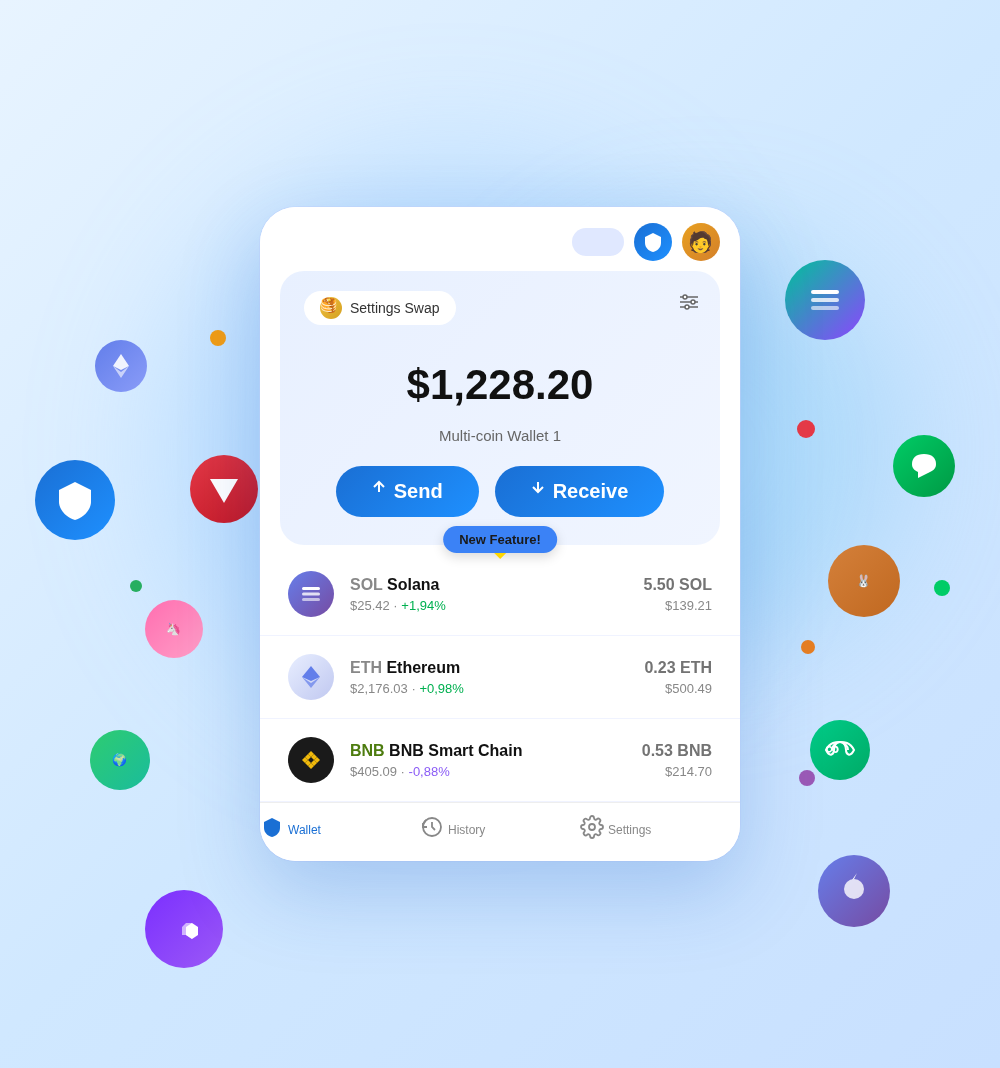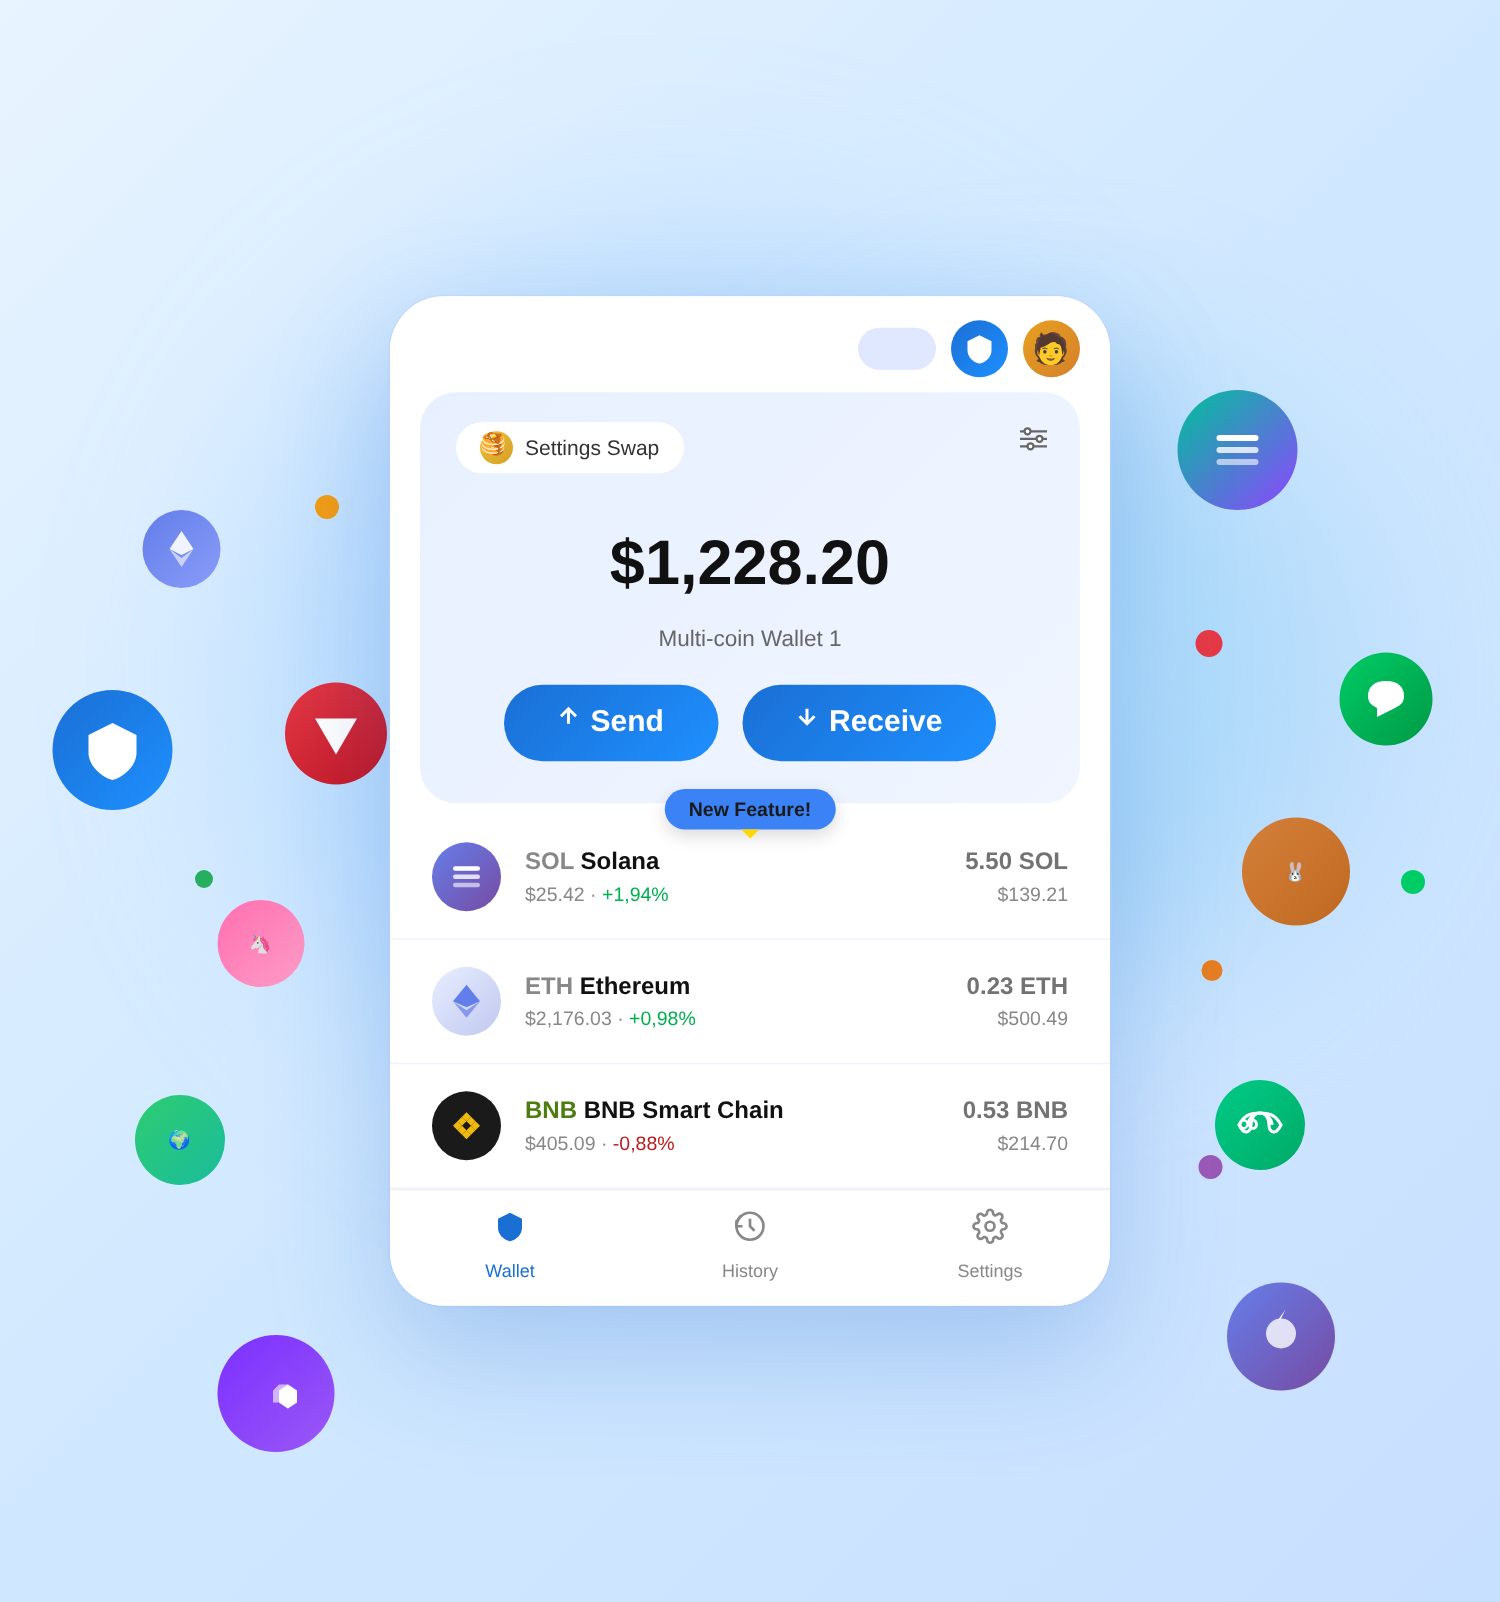--- a/index.html
+++ b/index.html
@@ -332,21 +332,21 @@
       font-size: 16px;
       font-weight: 600;
       color: #111;
       margin-bottom: 4px;
     }
     .token-price-row {
       font-size: 13px;
       color: #888;
     }
     .token-price-change-pos { color: #00b050; font-weight: 500; }
-    .token-price-change-neg { color: #b91c1c; font-weight: 500; }
+    .token-price-change-neg { color: #8b5cf6; font-weight: 500; }
     .token-balance {
       text-align: right;
     }
     .token-balance-amount {
       font-size: 16px;
       font-weight: 700;
       color: #737373;
       margin-bottom: 4px;
     }
     .token-balance-usd {
@@ -357,21 +357,21 @@
     
     .bottom-nav {
       display: flex;
       background: white;
       border-top: 1px solid #eee;
       padding: 12px 0 16px;
     }
     .nav-item {
       flex: 1;
       display: flex;
-      flex-direction: column;
+      flex-direction: row;
       align-items: center;
       gap: 4px;
       cursor: pointer;
     }
     .nav-icon {
       font-size: 24px;
     }
     .nav-label {
       font-size: 12px;
       font-weight: 500;

